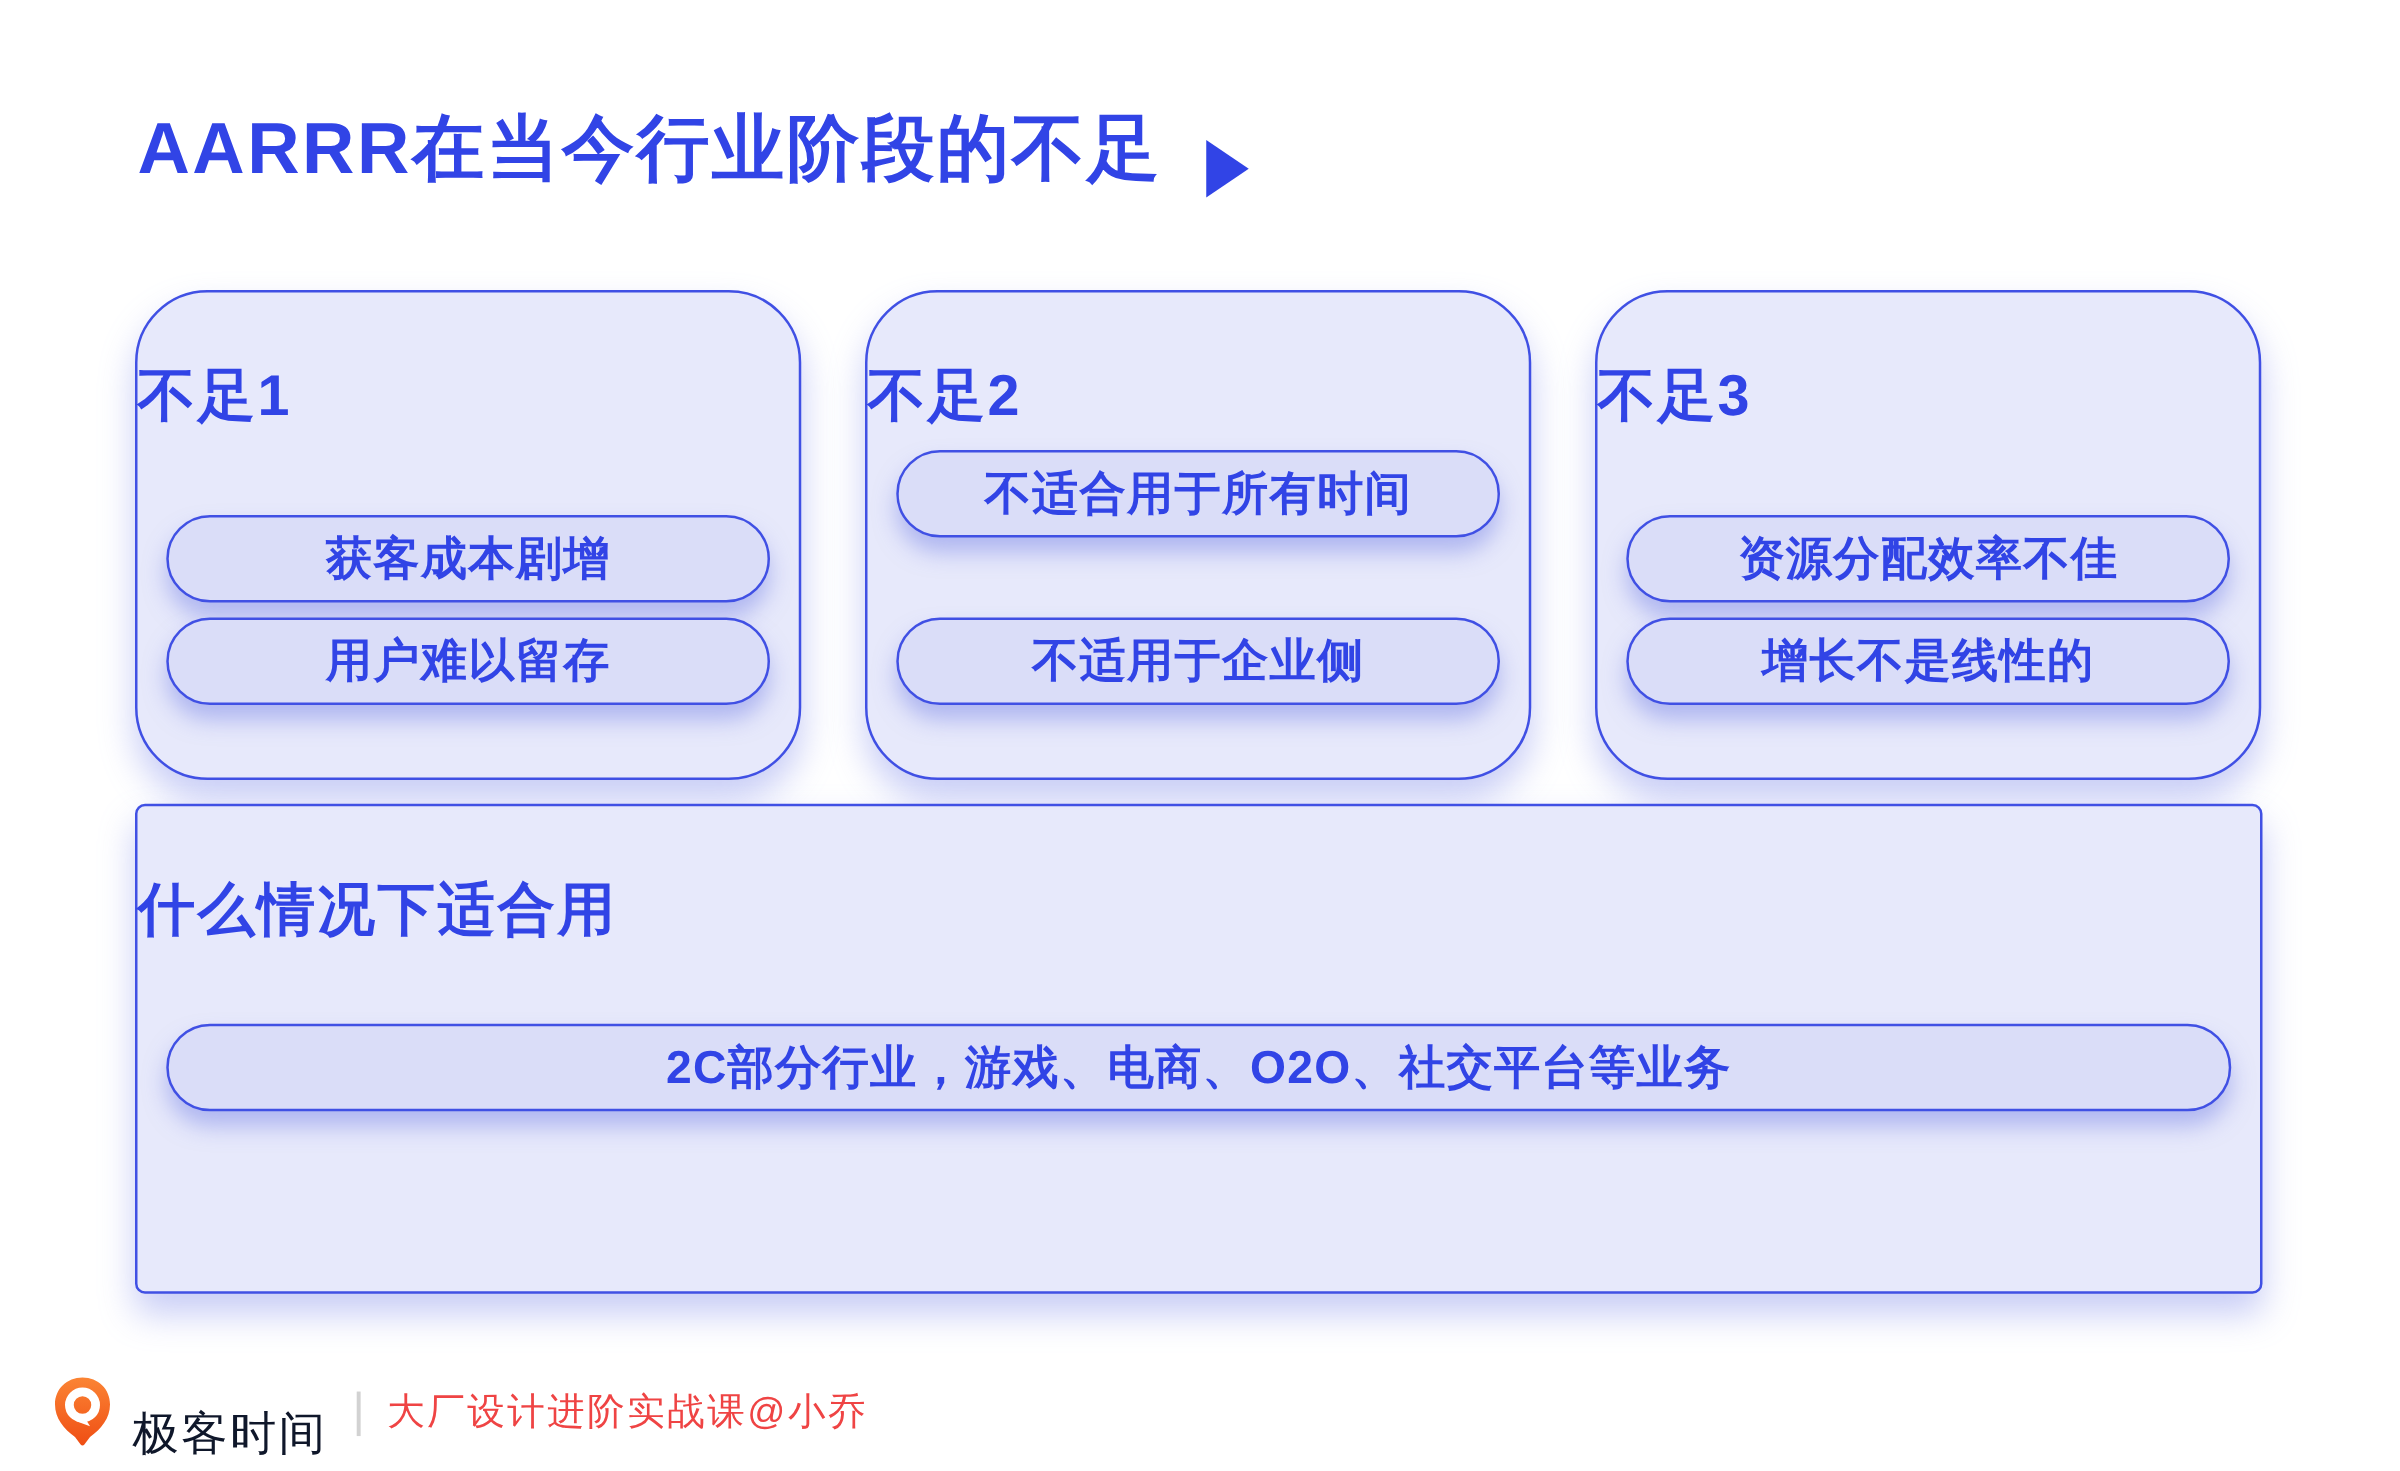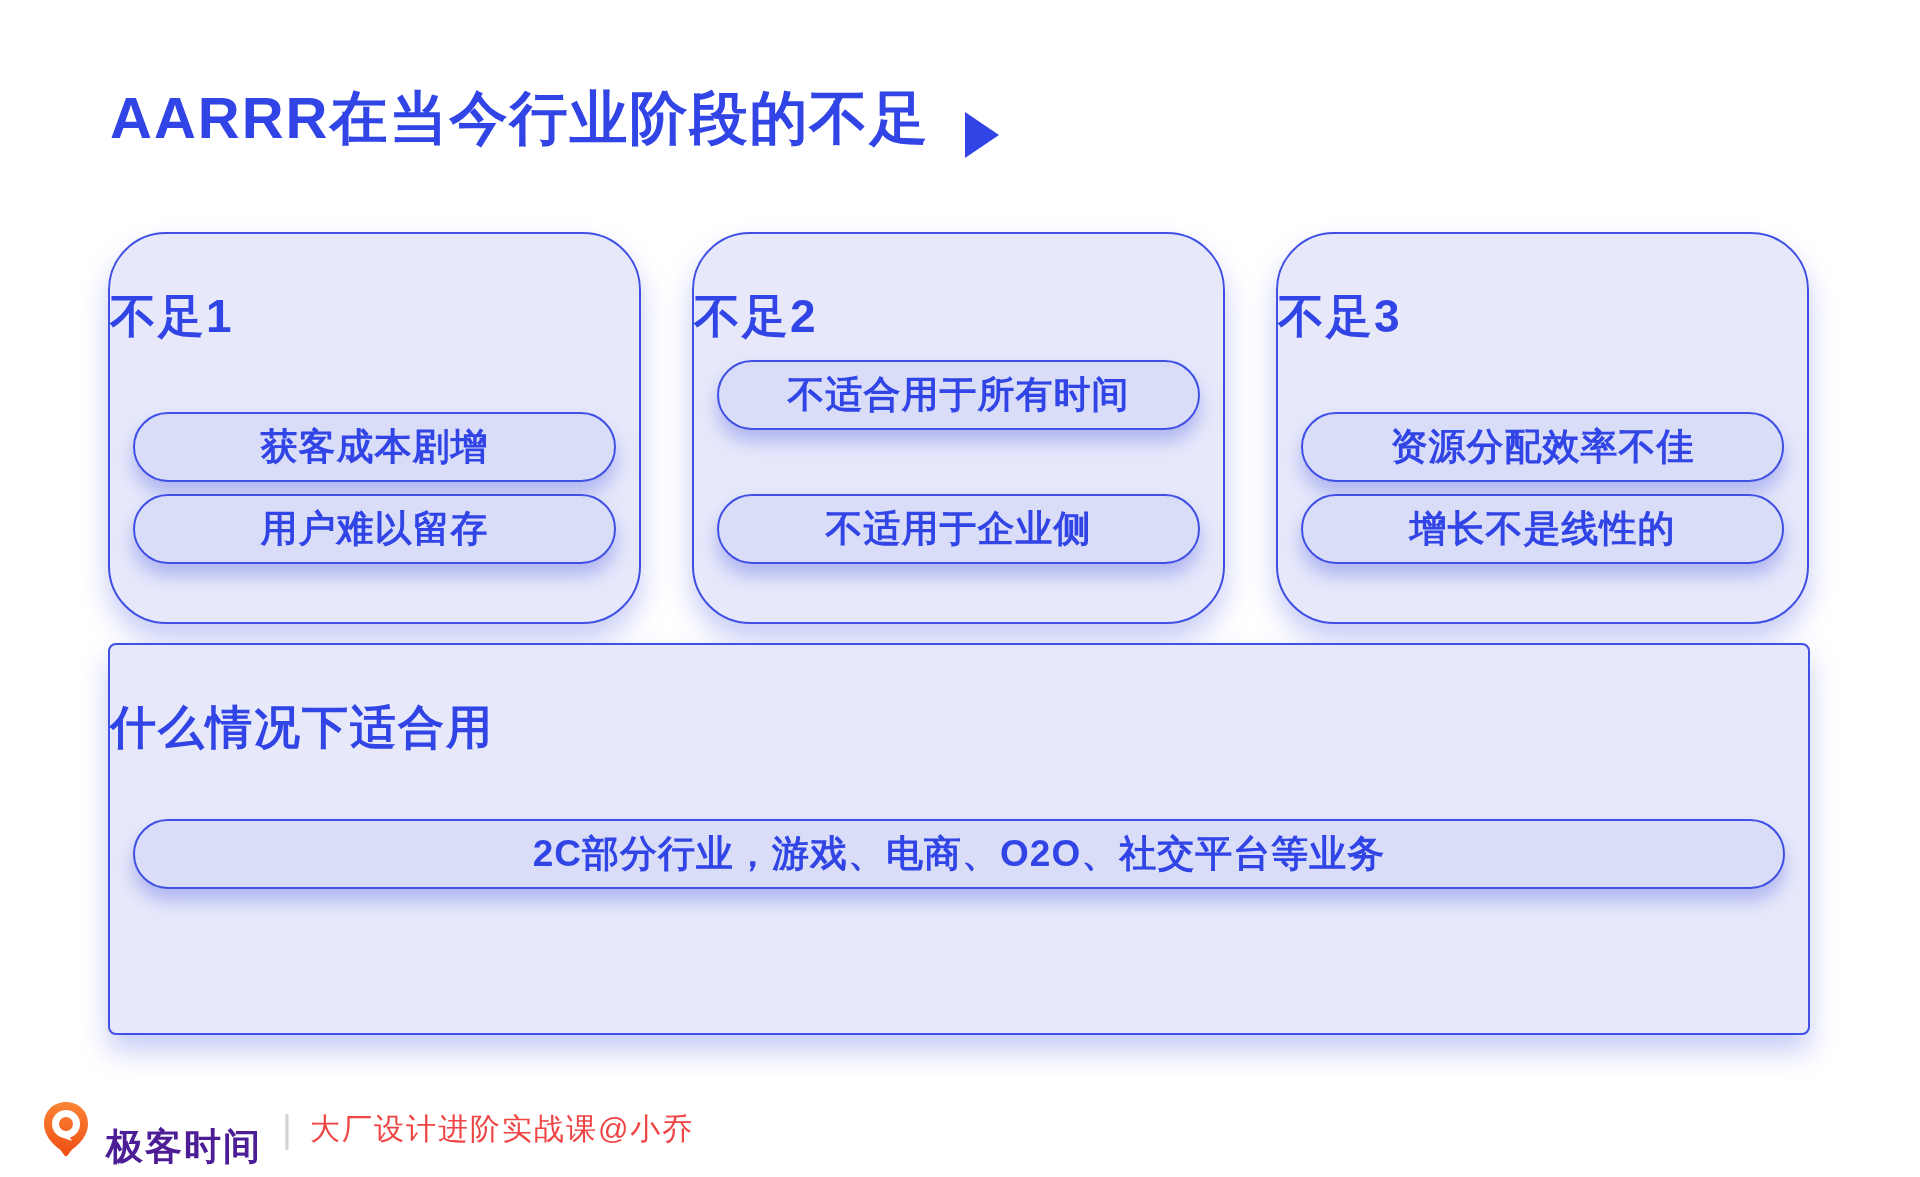--- a/index.html
+++ b/index.html
@@ -102,22 +102,22 @@
     align-items:center;
   }
   .footer .logo{
     width:48px;
     height:58px;
     margin-right:16px;
     flex:0 0 auto;
   }
   .footer .brand{
     font-size:37px;
-    font-weight:700;
-    color:#4c1d95;
+    font-weight:400;
+    color:#0f172a;
     letter-spacing:2px;
     margin-top:36px;
   }
   .footer .divider{
     font-size:38px;
     font-weight:300;
     color:#D2D2D2;
     margin:0 18px 0 20px;
   }
   .footer .course{

